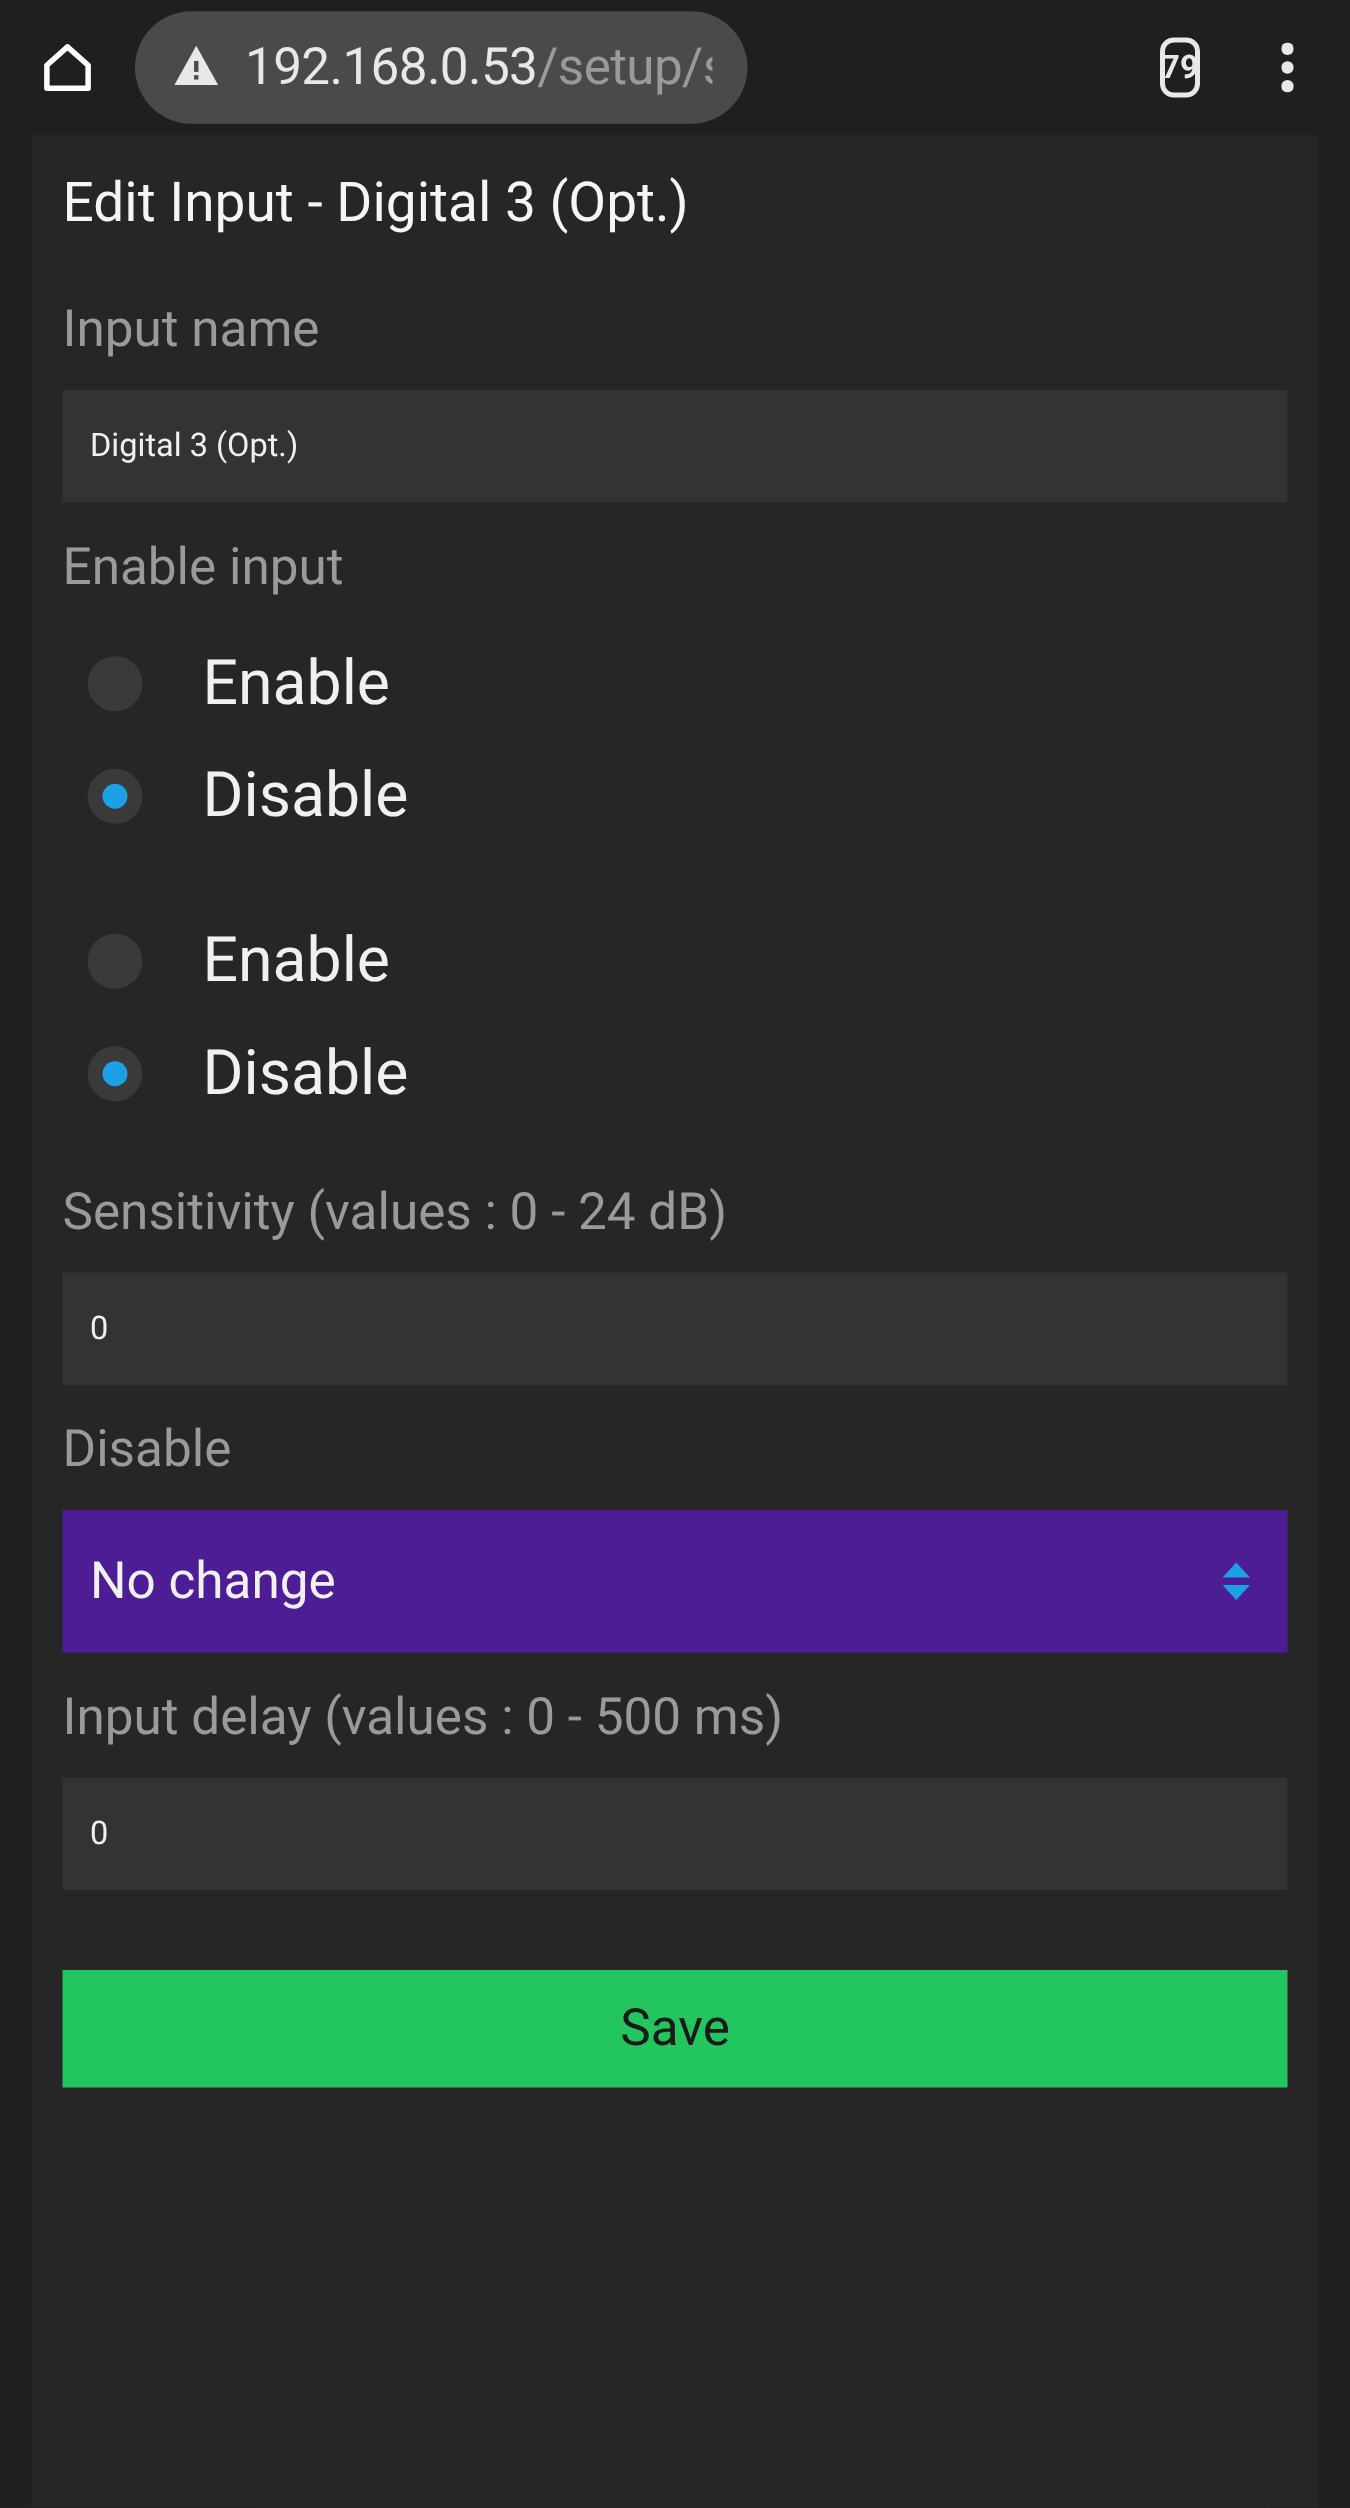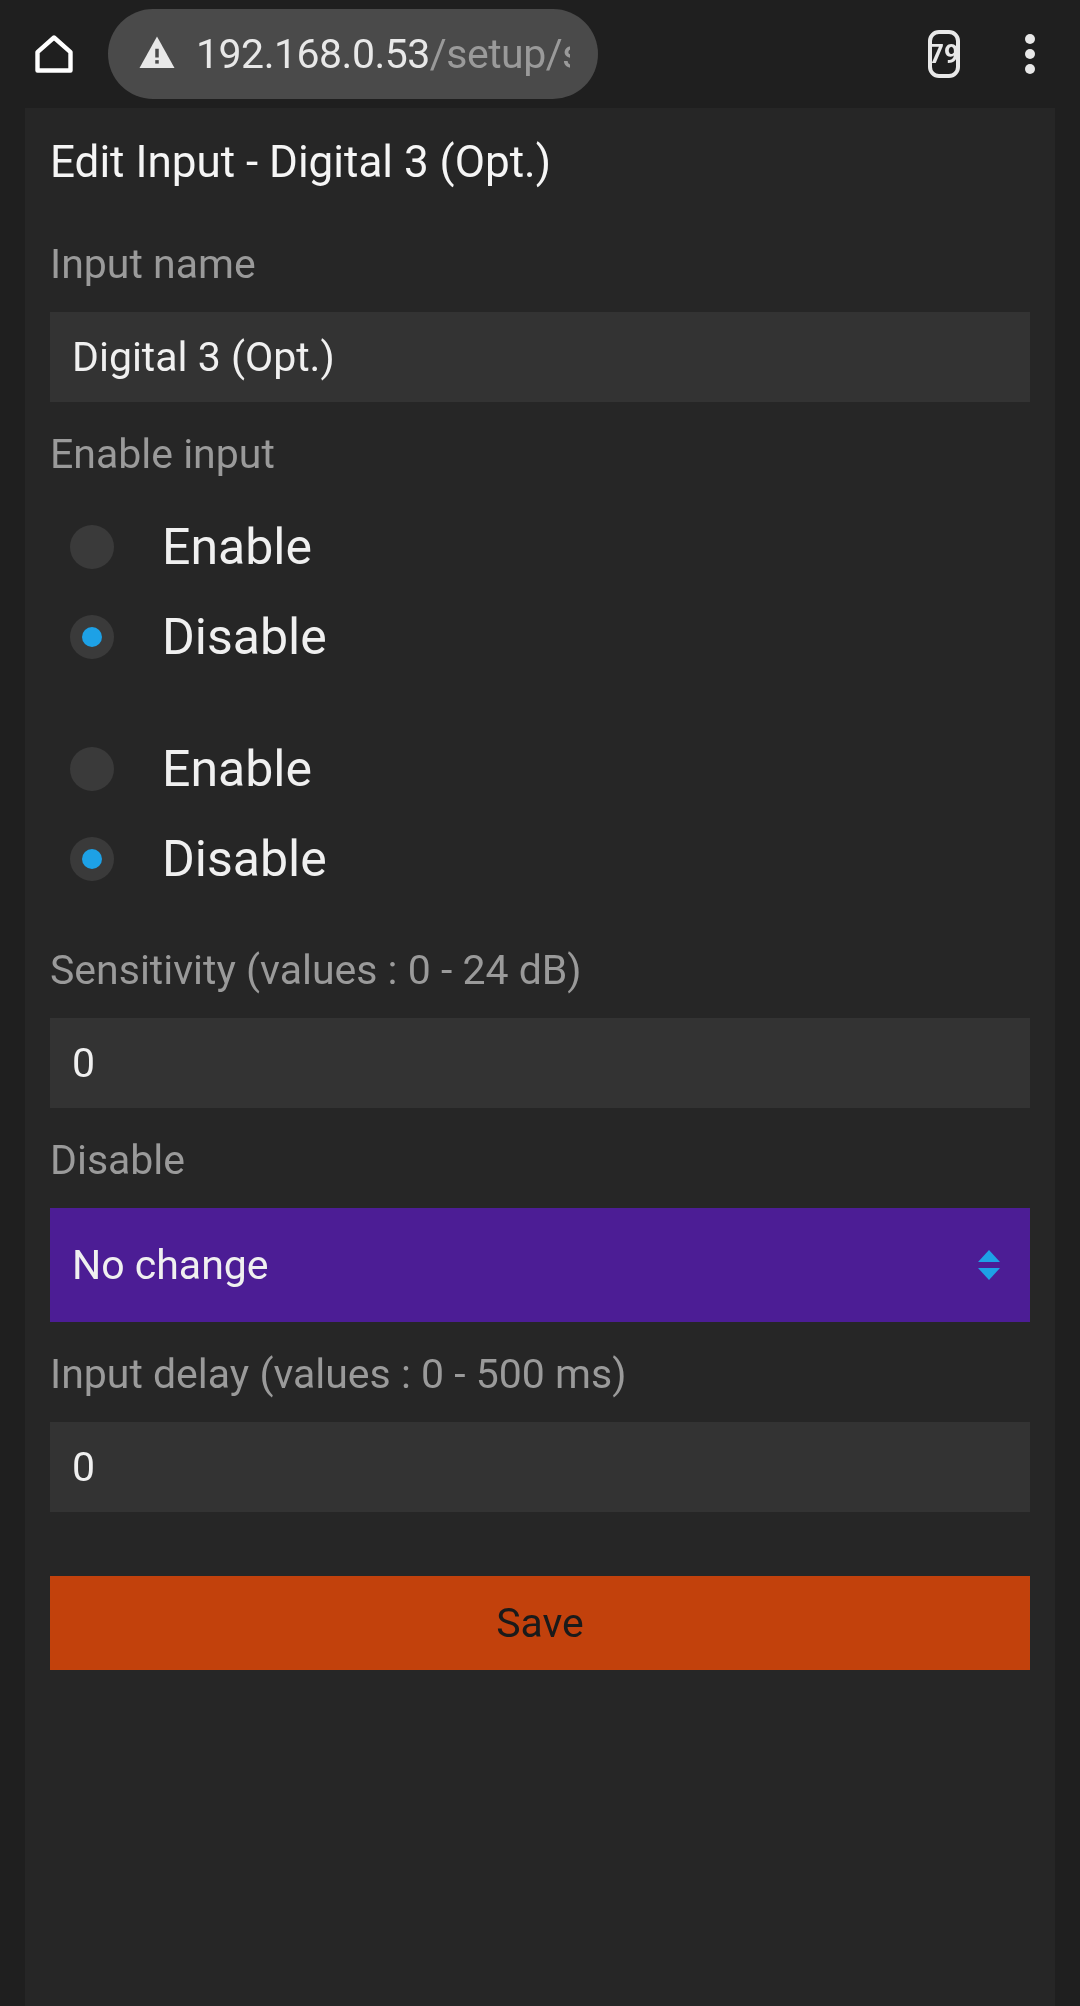--- a/index.html
+++ b/index.html
@@ -99,21 +99,21 @@
     font-size: 41px;
     font-weight: 400;
     margin-bottom: 24px;
   }
   .text-input {
     width: 100%;
     height: 90px;
     background: #333333;
     border: none;
     color: #f0f0f0;
-    font-size: 41px;
+    font-size: 26px;
     padding: 0 22px;
     margin-bottom: 28px;
     font-family: inherit;
   }
   .radio-group {
     margin-bottom: 42px;
   }
   .radio-row {
     display: flex;
     align-items: center;
@@ -177,21 +177,21 @@
   .arrow-down {
     width: 0;
     height: 0;
     border-left: 11px solid transparent;
     border-right: 11px solid transparent;
     border-top: 12px solid #1da1e6;
   }
   .save-btn {
     width: 100%;
     height: 94px;
-    background: #c2410c;
+    background: #22c55e;
     border: none;
     color: #1a1a1a;
     font-size: 41px;
     font-weight: 400;
     cursor: pointer;
     margin-top: 30px;
     font-family: inherit;
   }
   .mb-large { margin-bottom: 34px; }
 </style>

